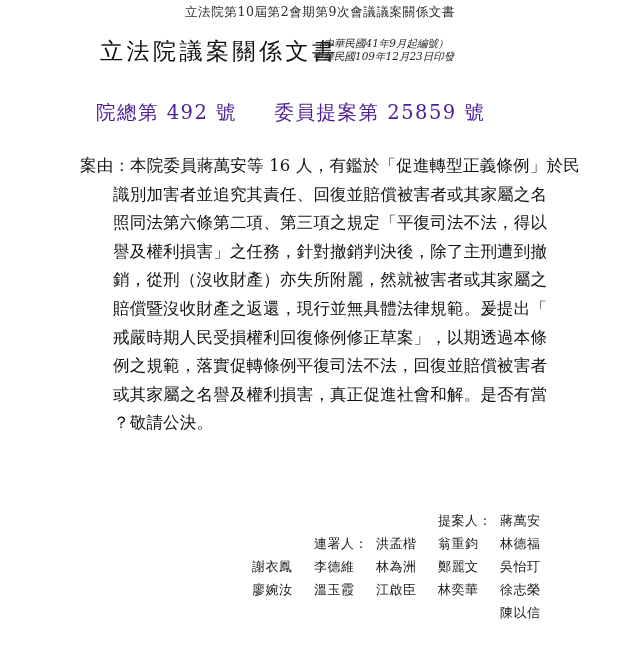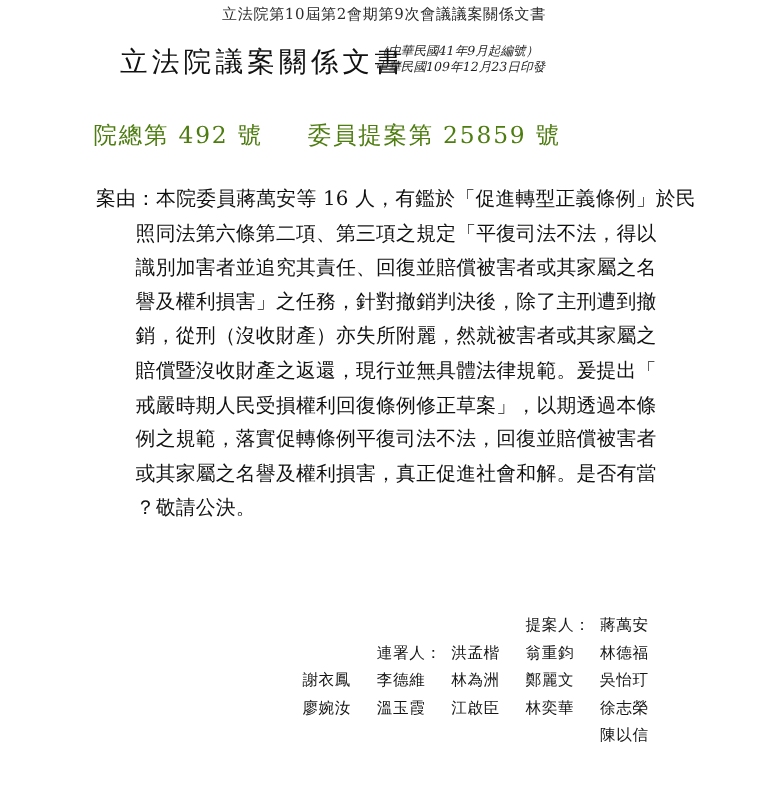--- a/index.html
+++ b/index.html
@@ -63,24 +63,24 @@
     color: #1f1f1f;
     white-space: nowrap;
     font-style: italic;
   }
   .masthead-notes div { letter-spacing: 0px; }
 
   
   .doc-numbers {
     position: absolute;
     top: 99px;
-    left: 78px;
+    left: 96px;
     font-size: 19.5px;
     letter-spacing: 1.5px;
-    color: #4d7c0f;
+    color: #4c1d95;
     white-space: nowrap;
   }
   .doc-numbers .gap { display: inline-block; width: 22px; }
 
   
   .body-block {
     position: absolute;
     top: 152px;
     left: 0;
     width: 588px;
@@ -153,22 +153,22 @@
   </div>
 
   <div class="doc-numbers">
     <span>院總第 492 號</span>
     <span class="gap"></span>
     <span>委員提案第 25859 號</span>
   </div>
 
   <div class="body-block">
       <div class="body-line first">案由：本院委員蔣萬安等 16 人，有鑑於「促進轉型正義條例」於民</div>
+      <div class="body-line cont">識別加害者並追究其責任、回復並賠償被害者或其家屬之名</div>
       <div class="body-line cont">照同法第六條第二項、第三項之規定「平復司法不法，得以</div>
-      <div class="body-line cont">識別加害者並追究其責任、回復並賠償被害者或其家屬之名</div>
       <div class="body-line cont">譽及權利損害」之任務，針對撤銷判決後，除了主刑遭到撤</div>
       <div class="body-line cont">銷，從刑（沒收財產）亦失所附麗，然就被害者或其家屬之</div>
       <div class="body-line cont">賠償暨沒收財產之返還，現行並無具體法律規範。爰提出「</div>
       <div class="body-line cont">戒嚴時期人民受損權利回復條例修正草案」，以期透過本條</div>
       <div class="body-line cont">例之規範，落實促轉條例平復司法不法，回復並賠償被害者</div>
       <div class="body-line cont">或其家屬之名譽及權利損害，真正促進社會和解。是否有當</div>
       <div class="body-line cont">？敬請公決。</div>
     </div>
 
   <div class="signatures">

